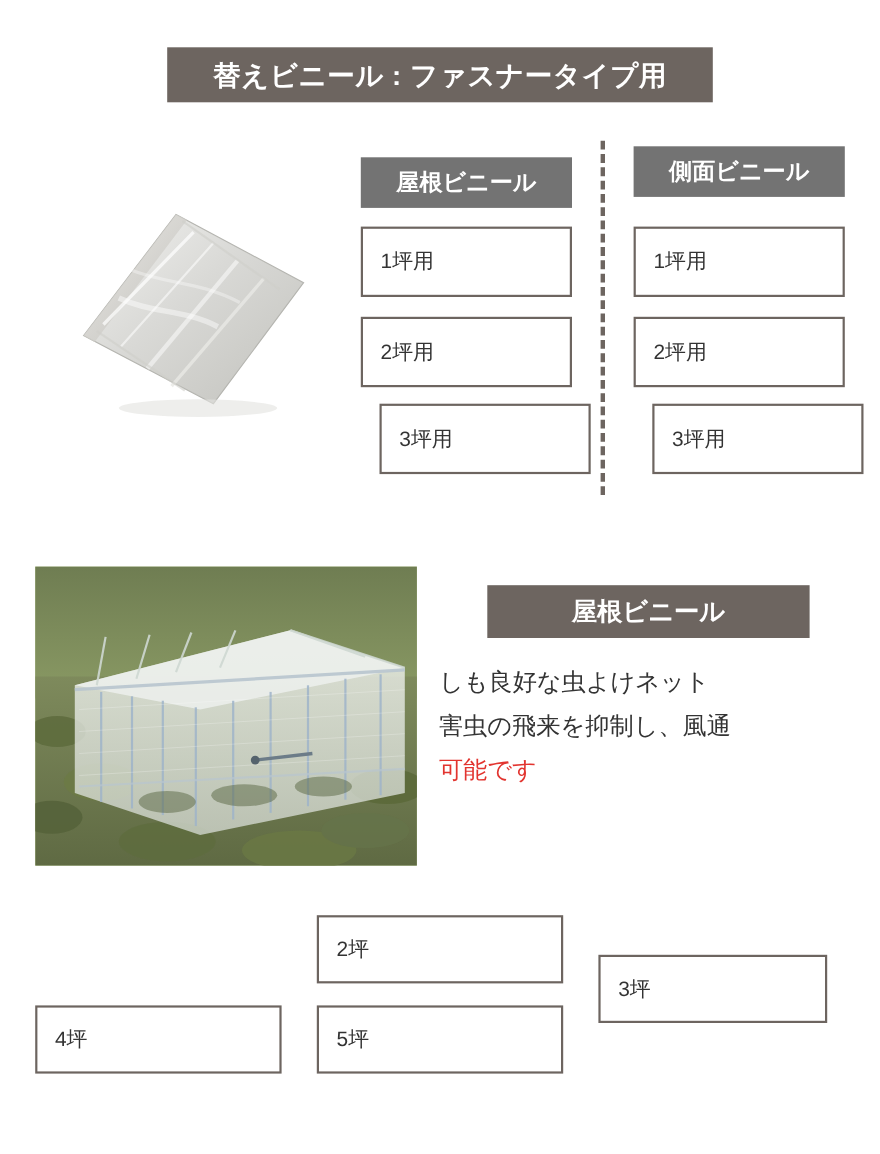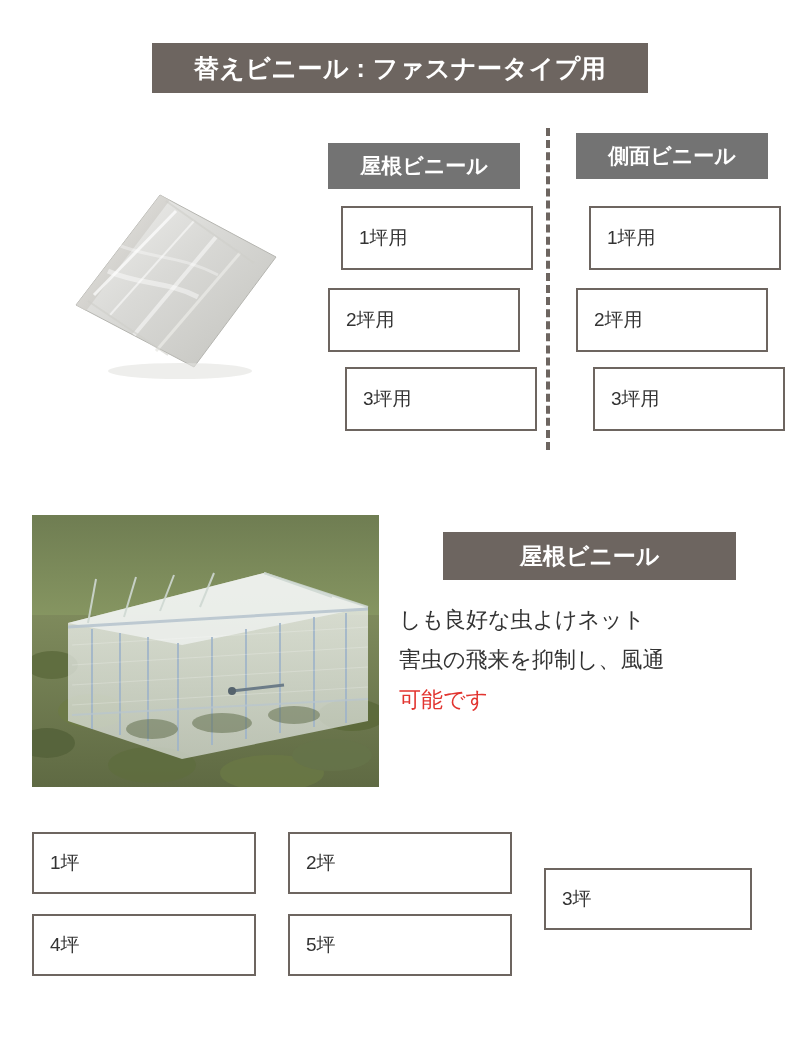--- a/index.html
+++ b/index.html
@@ -65,21 +65,21 @@
     border: 2px solid #6d6560;
     background: #ffffff;
     font-size: 19px;
     color: #333333;
     display: flex;
     align-items: center;
     padding-left: 16px;
   }
   .opt-box.roof { left: 328px; width: 192px; }
   .opt-box.side { left: 576px; width: 192px; }
-  .r0 { top: 206px; margin-left: 13px; }
+  .r0 { top: 206px; }
   .r1 { top: 288px; }
   .r2 { top: 367px; margin-left: 17px; }
 
   .divider-dashed {
     position: absolute;
     left: 546px;
     top: 128px;
     width: 0;
     height: 322px;
     border-left: 4px dashed #6d6560;
@@ -269,19 +269,18 @@
   </div>
 
   <div class="net-title">屋根ビニール</div>
 
   <div class="net-desc">
     <div>しも良好な虫よけネット</div>
     <div>害虫の飛来を抑制し、風通</div>
     <div class="net-note">可能です</div>
   </div>
 
-  <div class="size-box s-col0 s-row0">1坪</div>
   <div class="size-box s-col1 s-row0">2坪</div>
   <div class="size-box s-col2 s-row0">3坪</div>
   <div class="size-box s-col0 s-row1">4坪</div>
   <div class="size-box s-col1 s-row1">5坪</div>
 
 </div>
 
 </body></html>

